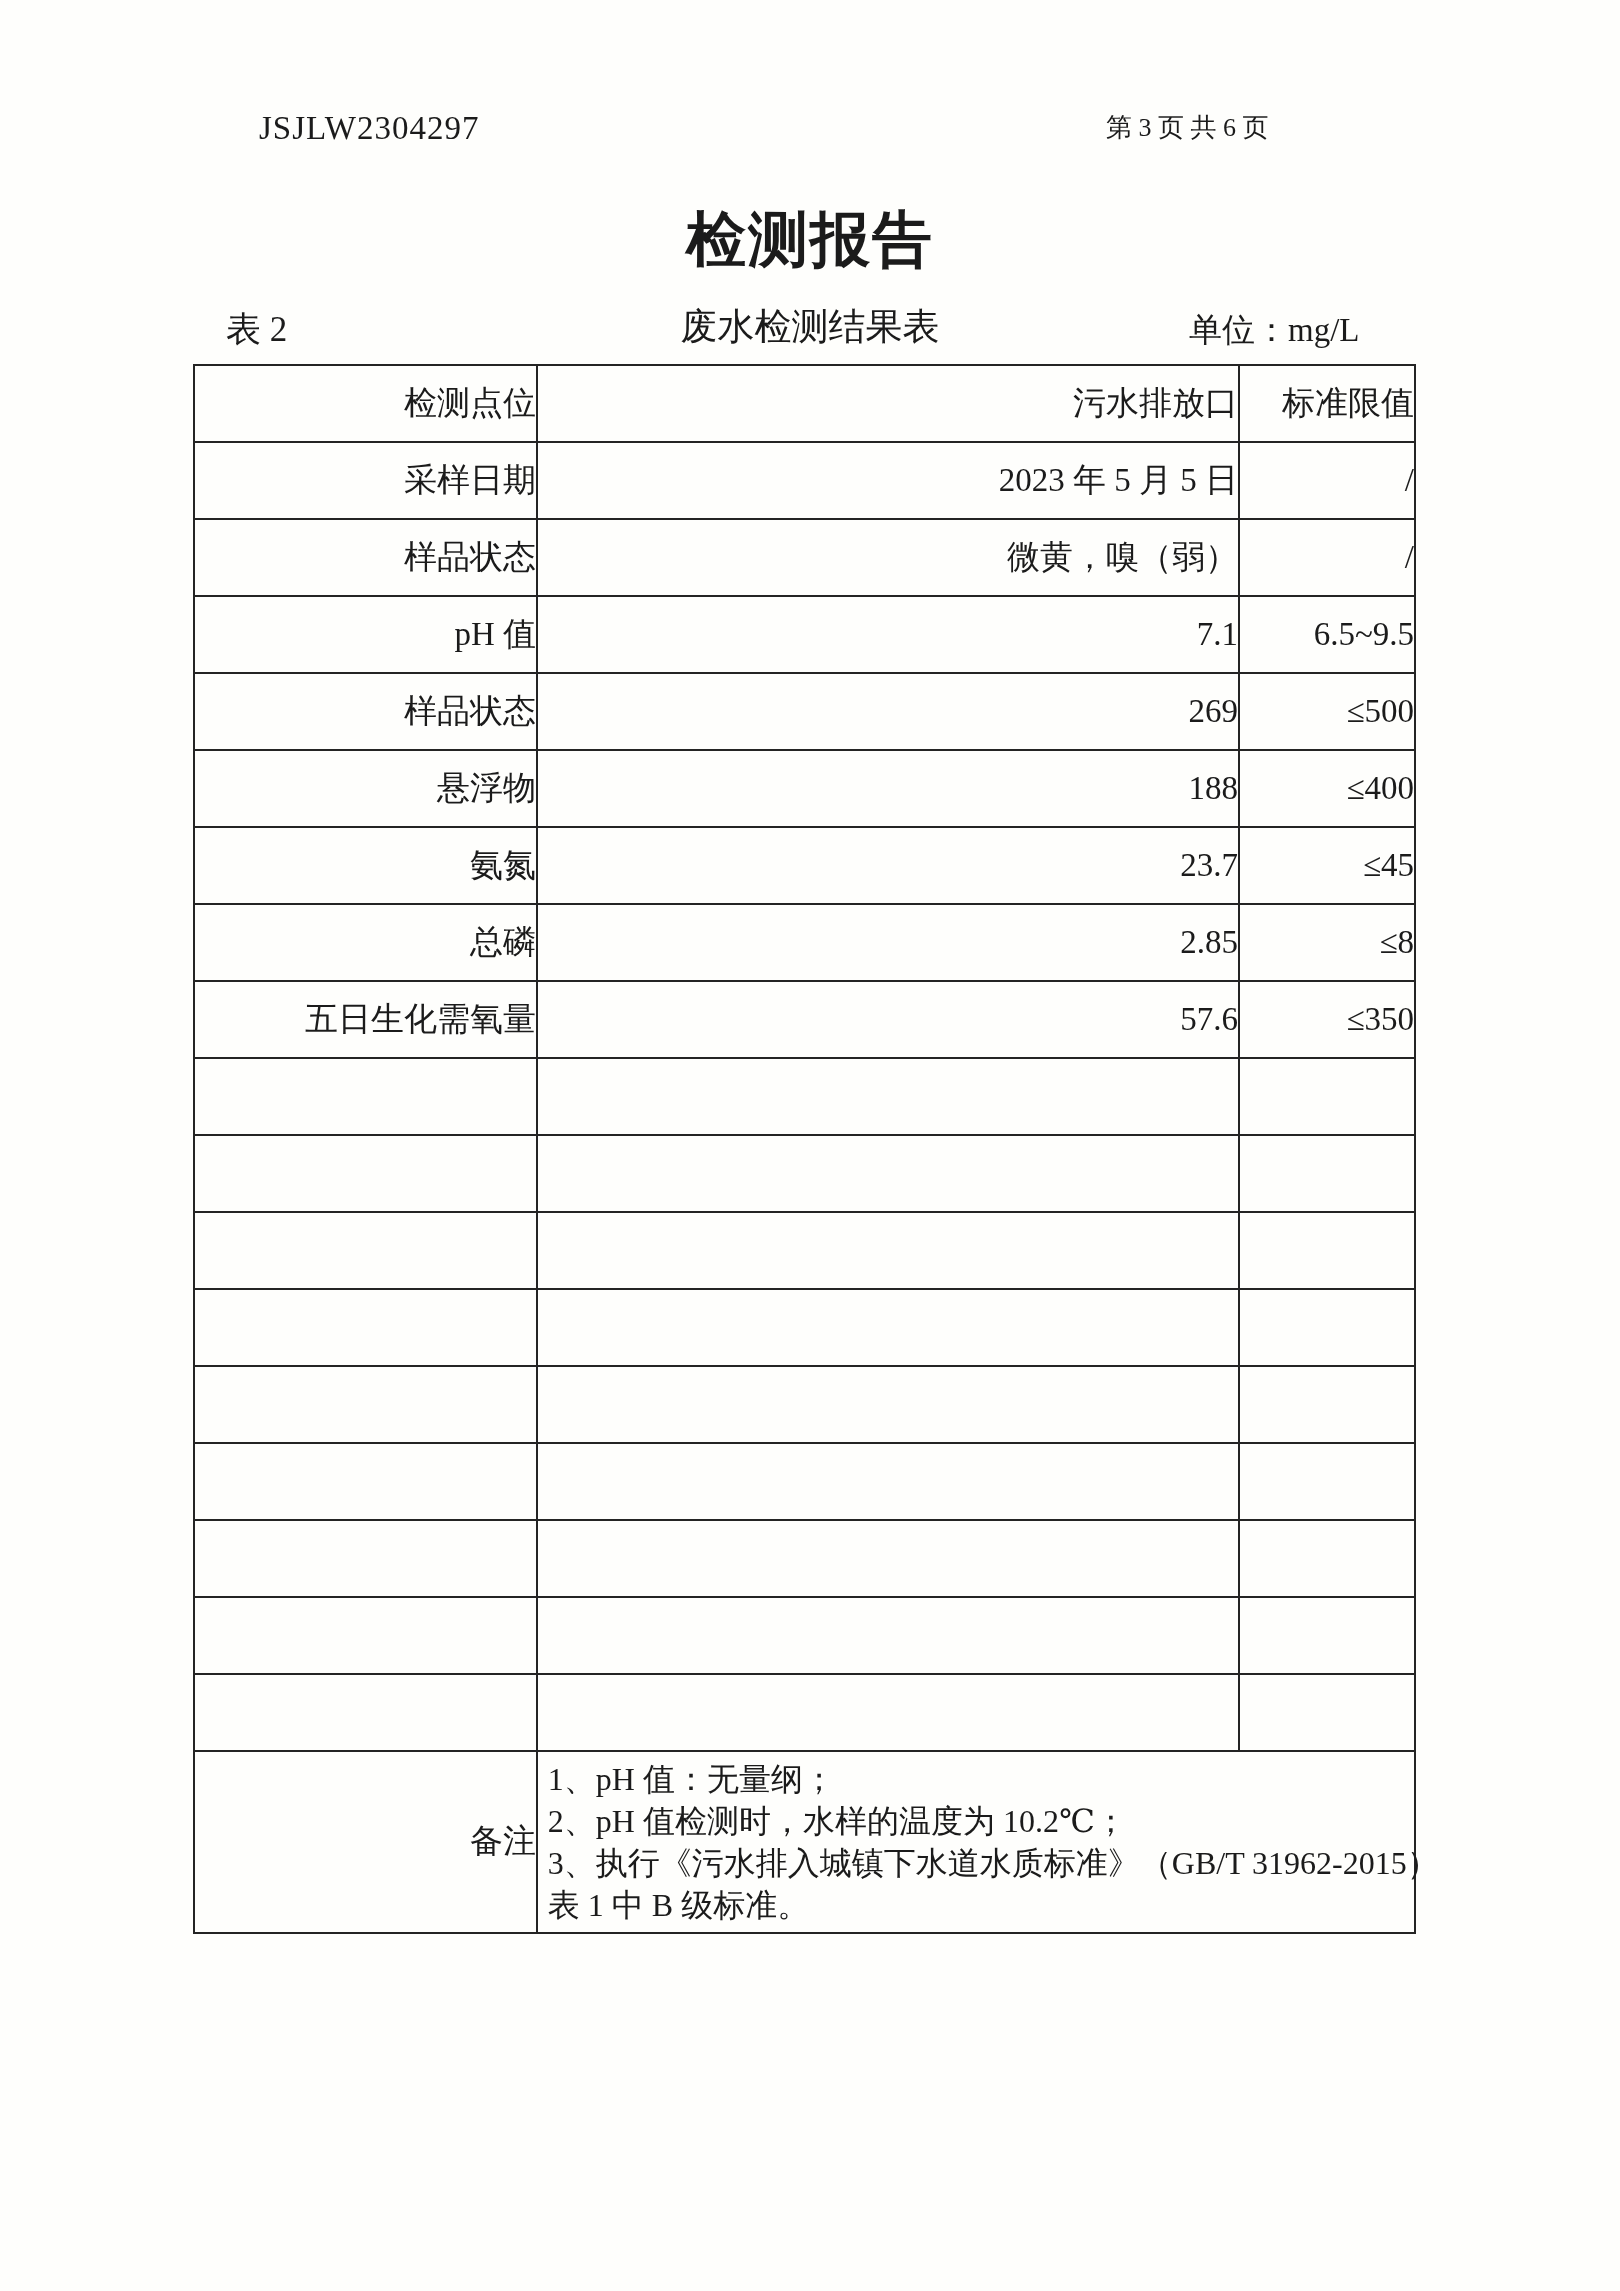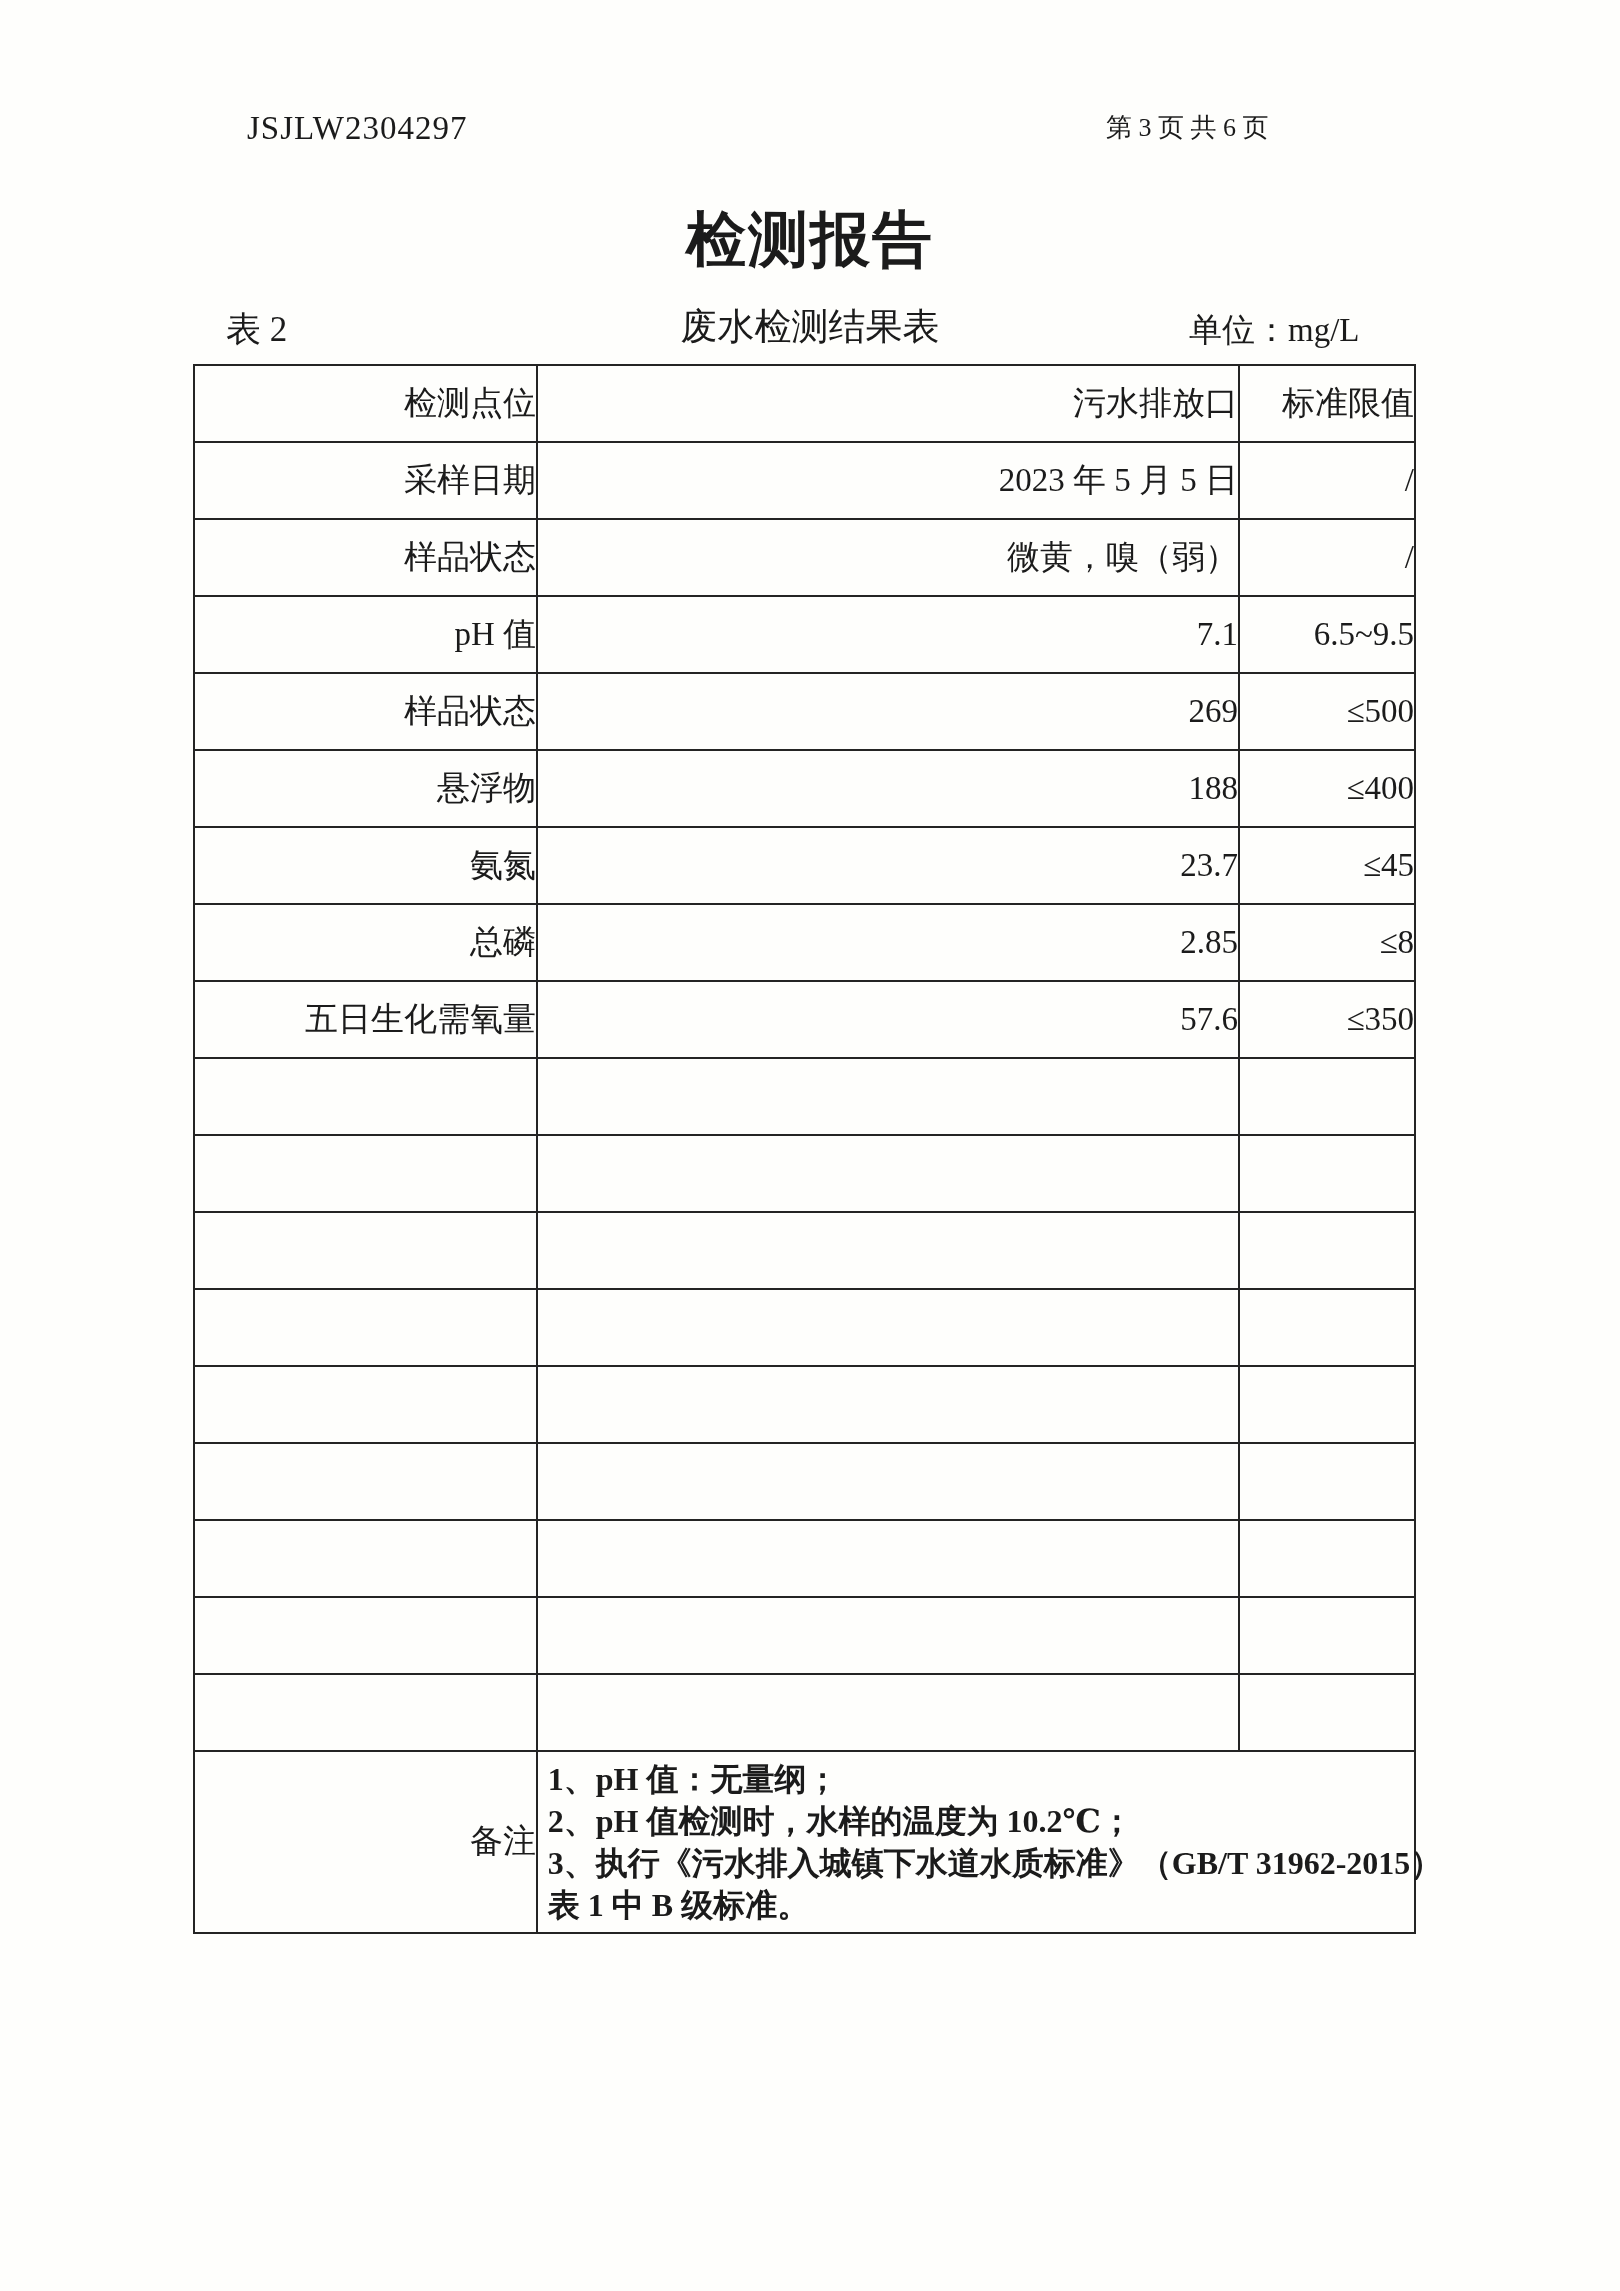--- a/index.html
+++ b/index.html
@@ -6,21 +6,21 @@
   .page{
     position:relative;
     width:1620px;height:2292px;
     margin:0 auto;
     background:#fefefc;
     color:#1b1b1b;
     font-family:"Liberation Serif","DejaVu Serif",serif;
     overflow:hidden;
   }
   .report-no{
-    position:absolute;left:247px;top:110px;
+    position:absolute;left:259px;top:110px;
     font-size:33px;letter-spacing:1px;
   }
   .page-ind{
     position:absolute;left:1106px;top:110px;
     font-size:26px;
   }
   .title{
     position:absolute;left:0;width:100%;top:200px;
     text-align:center;
     font-size:60px;font-weight:700;letter-spacing:2px;
@@ -52,21 +52,20 @@
     text-align:right;
     vertical-align:middle;
     padding:0;
     overflow:visible;
   }
   .results tr{height:77px;}
   .results tr.remark{height:171px;}
   td.c-remark{
     text-align:left;
     padding:5.9px 7.8px 5.9px 9.8px;
-    font-weight:bold;
   }
   .remark-line{
     font-size:32px;
     line-height:42px;
     white-space:nowrap;
   }
 </style>
 </head>
 <body>
 

